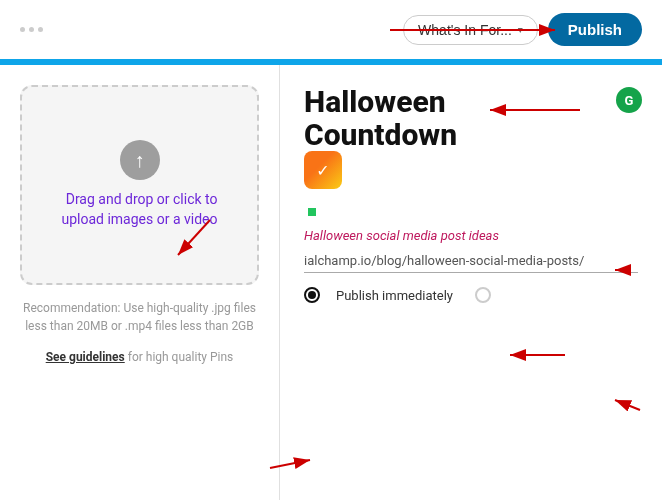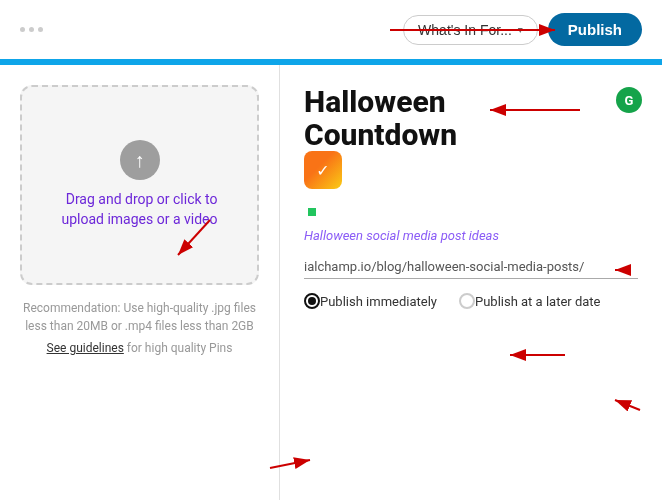--- a/index.html
+++ b/index.html
@@ -77,21 +77,21 @@
       display: flex; align-items: center; justify-content: center;
       color: #fff; font-size: 20px;
     }
     .upload-text {
       font-size: 14px; color: #6d28d9; text-align: right; line-height: 1.4;
     }
     .recommendation-text {
       font-size: 12px; color: #999; text-align: center; line-height: 1.5;
     }
     .guidelines-link {
-      color: #333; font-weight: 400; text-decoration: underline; cursor: pointer;
+      color: #333; font-weight: 700; text-decoration: underline; cursor: pointer;
     }
 
     
     .right-panel {
       flex: 1;
       padding: 20px 24px;
       overflow-y: auto;
       position: relative;
     }
     .post-title {
@@ -124,32 +124,32 @@
     .post-body {
       font-size: 13.5px; color: #333; line-height: 1.55;
       margin-bottom: 12px;
     }
     .green-dot {
       display: inline-block; width: 8px; height: 8px;
       background: #22c55e; border-radius: 50; margin-left: 4px;
       vertical-align: middle;
     }
     .source-url-label {
-      font-size: 13px; color: #8b5cf6; font-style: italic; margin-bottom: 12px;
+      font-size: 13px; color: #be185d; font-style: italic; margin-bottom: 6px;
       display: block;
     }
     .url-display {
       font-size: 13px; color: #555; border-bottom: 1.5px solid #aaa;
       padding: 4px 0; word-break: break-all;
     }
     .publish-options {
       display: flex; align-items: center; gap: 22px; margin-top: 14px;
     }
     .radio-option {
-      display: flex; align-items: center; gap: 0; cursor: pointer;
+      display: flex; align-items: center; gap: 16px; cursor: pointer;
     }
     .radio-circle {
       width: 16px; height: 16px; border-radius: 50%;
       border: 2px solid #ccc;
       display: flex; align-items: center; justify-content: center;
     }
     .radio-circle.selected { border-color: #111; }
     .radio-inner {
       width: 8px; height: 8px; border-radius: 50%; background: #111;
     }
@@ -179,21 +179,21 @@
     <div class="upload-area">
       <div class="upload-icon">
         <span>↑</span>
       </div>
       <div class="upload-text">
         <span style="white-space:pre-line;">Drag and drop or click to
 upload images or a video</span>
       </div>
     </div>
     <div class="recommendation-text">
-      <span style="white-space:pre-line;display:block;margin-bottom:4px;">Recommendation: Use high-quality .jpg files
+      <span style="white-space:pre-line;display:block;margin-bottom:13px;">Recommendation: Use high-quality .jpg files
 less than 20MB or .mp4 files less than 2GB</span>
       <span class="guidelines-link">See guidelines</span><span> for high quality Pins</span>
     </div>
   </div>
 
   <div class="right-panel" style="position:relative;">
 
     <div class="grammarly-icon">
       <span>G</span>
     </div>
@@ -219,21 +219,20 @@
 
     <div class="publish-options">
       <label class="radio-option">
         <div class="radio-circle selected">
           <div class="radio-inner"></div>
         </div>
         <span class="radio-label">Publish immediately</span>
       </label>
       <label class="radio-option">
         <div class="radio-circle"></div>
-        <span class="radio-label">Publish at a later date</span>
       </label>
     </div>
   </div>
 </div>
 
 <svg style="position:absolute;top:0;left:0;width:662px;height:500px;pointer-events:none;">
 
   <defs>
     <marker id="arrowhead" markerWidth="8" markerHeight="6" refX="8" refY="3" orient="auto">
       <polygon points="0 0, 8 3, 0 6" fill="#cc0000"></polygon>

